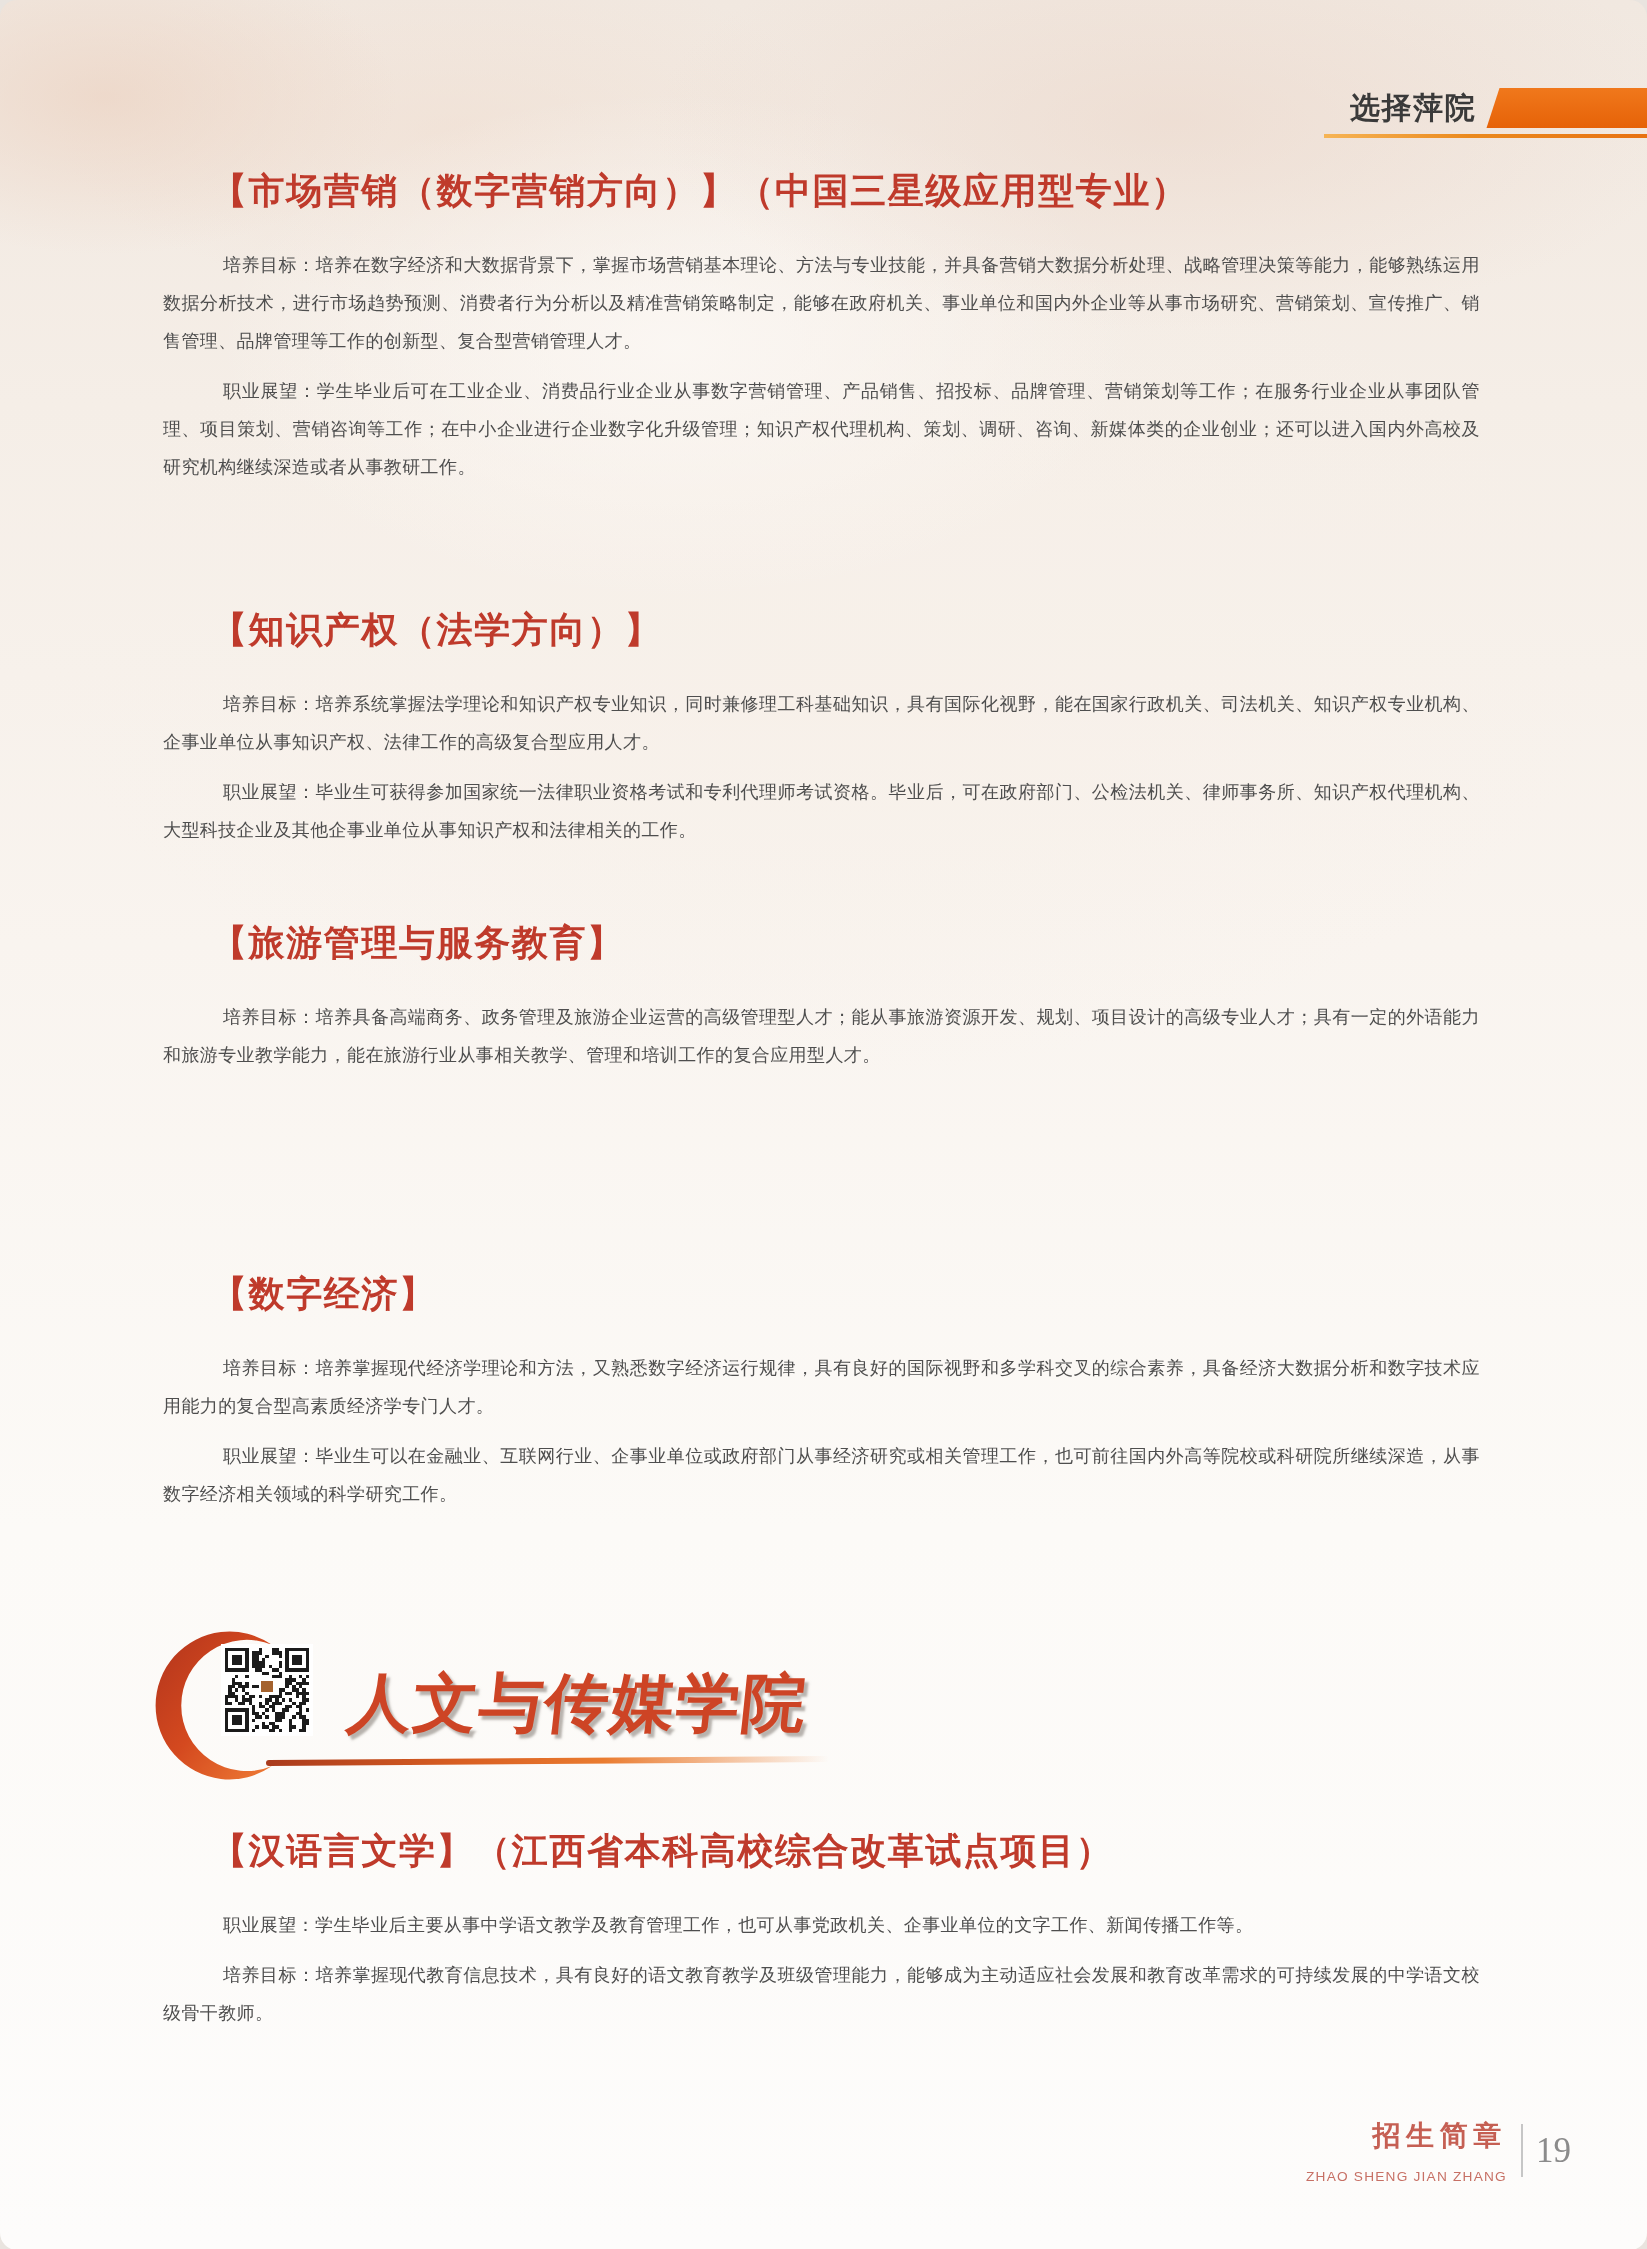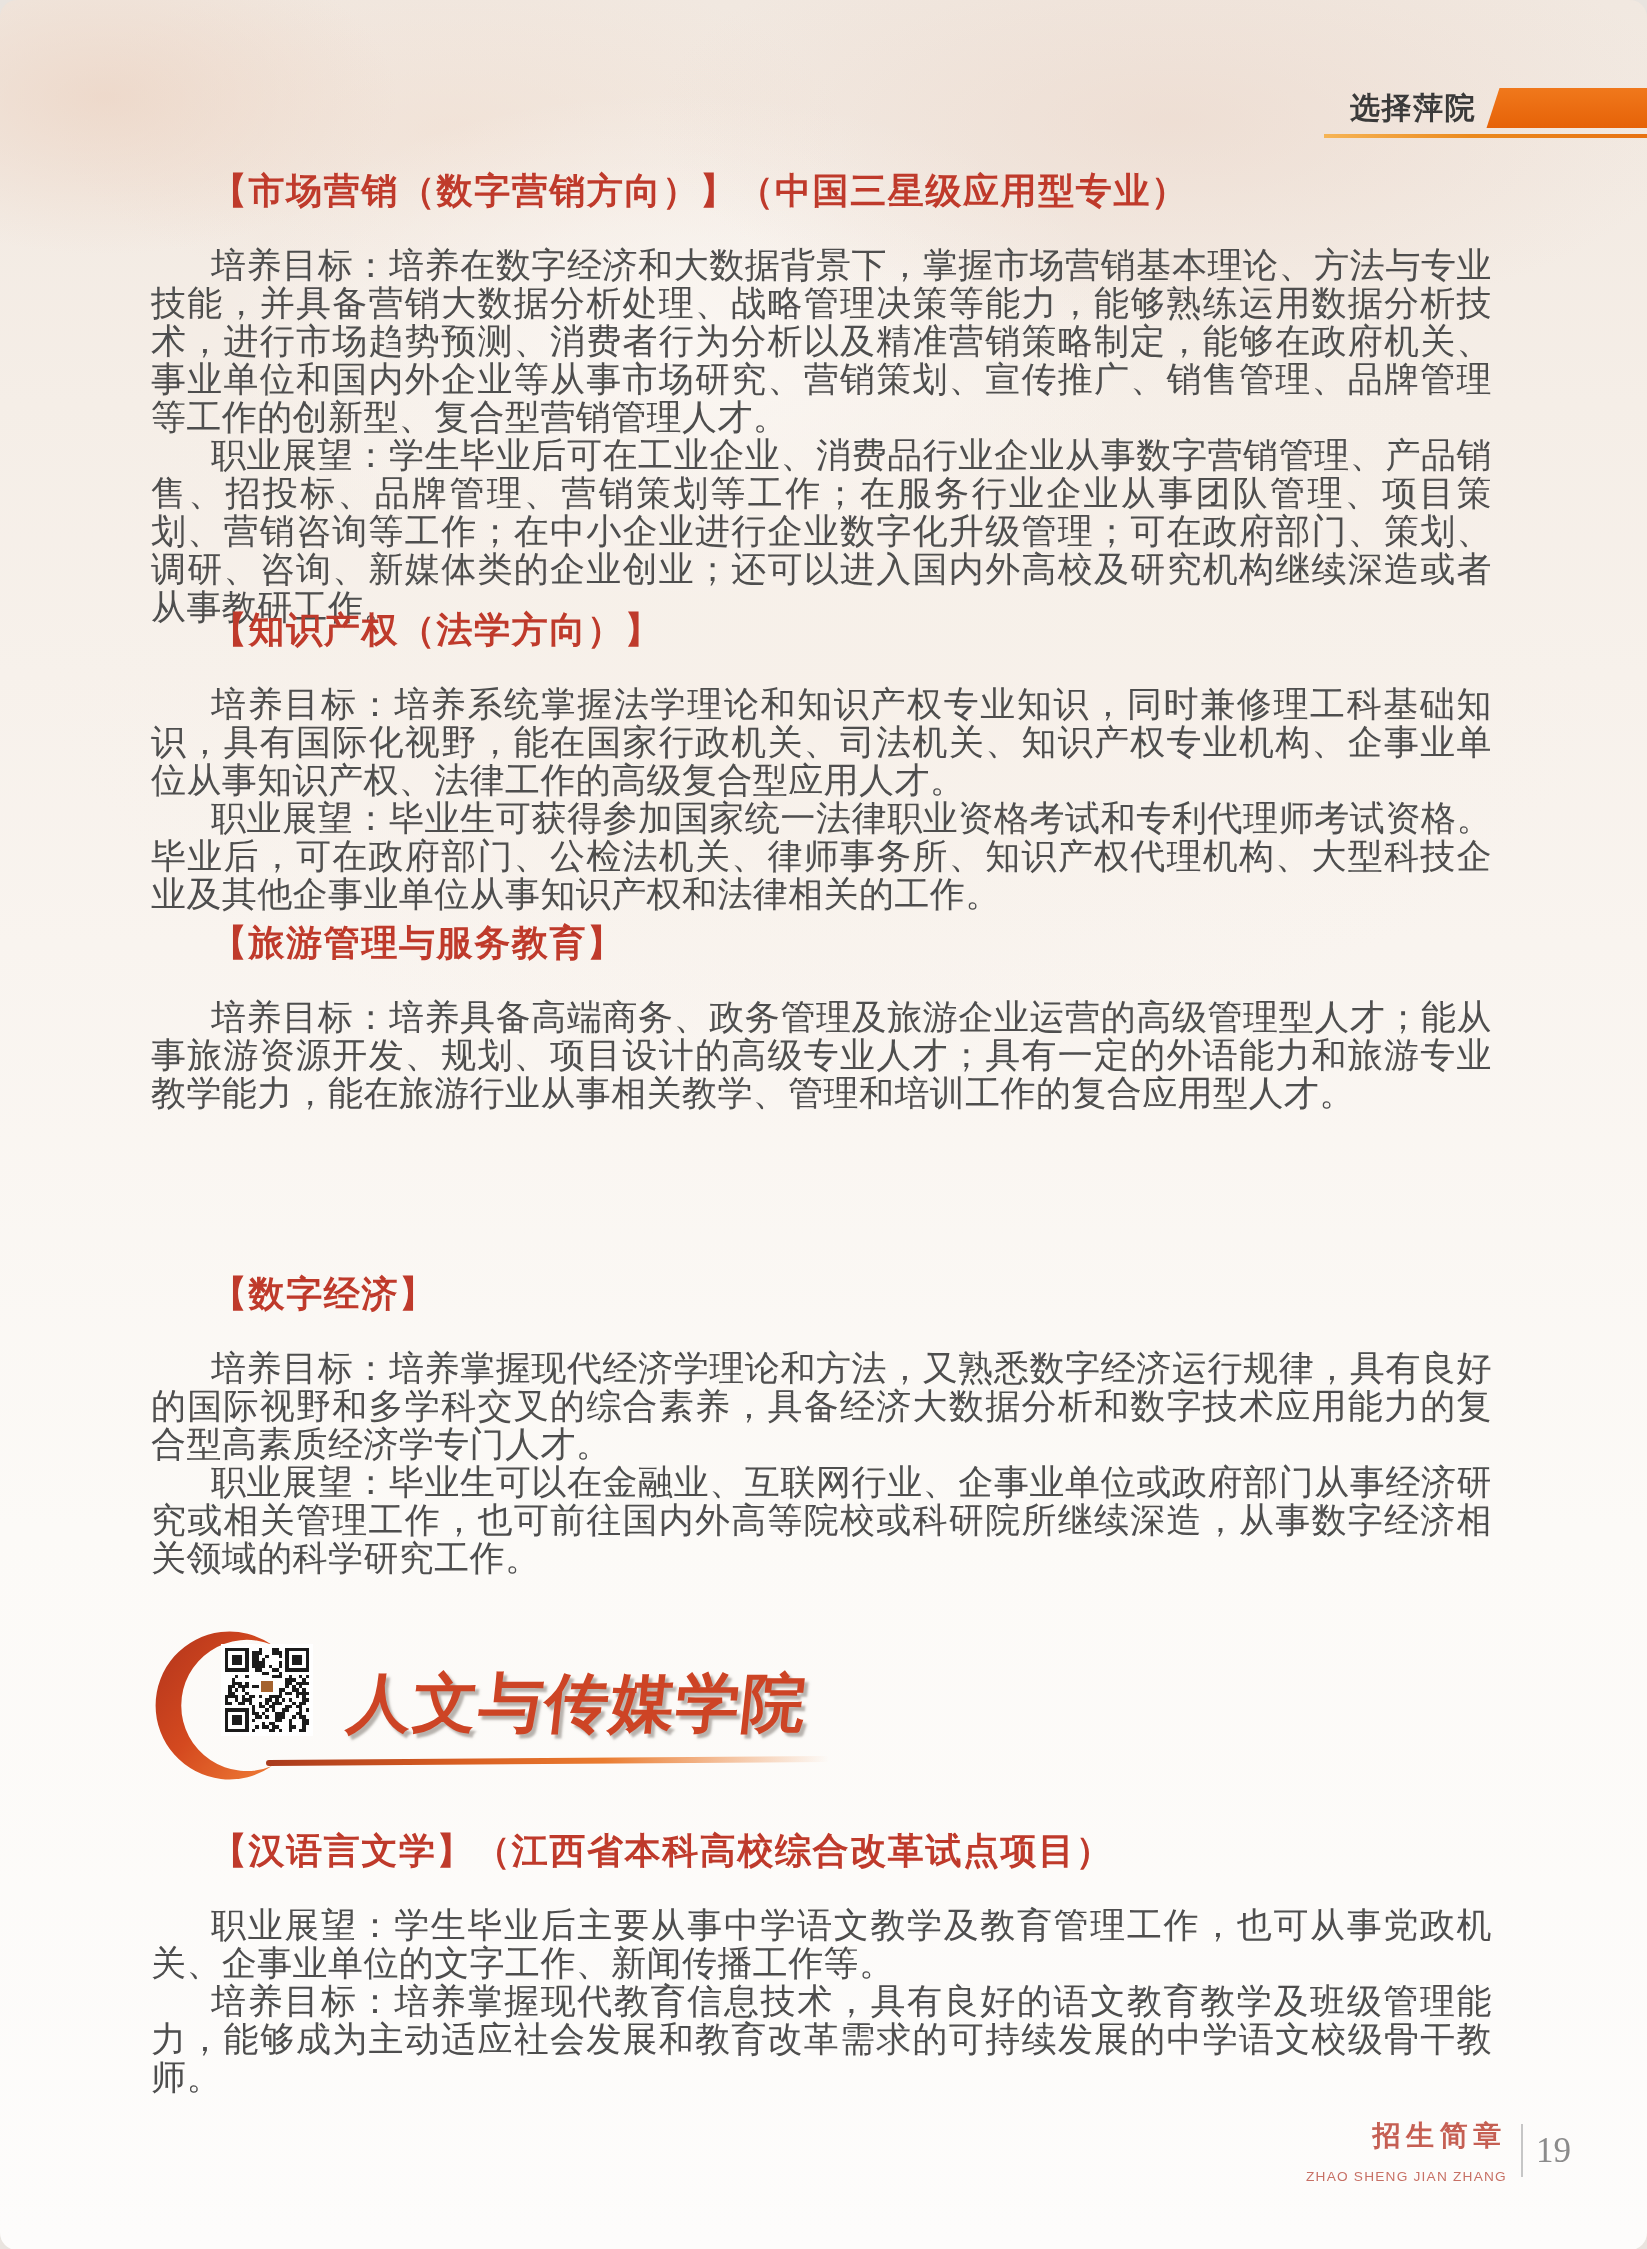--- a/index.html
+++ b/index.html
@@ -32,21 +32,21 @@
     background:linear-gradient(90deg,#f6b455,#eb8a1e 45%,#e87212);
   }
 
   
   .section { position:absolute; left:151px; width:1341px; }
   .sec-title {
     margin:0 0 35px 60px; font-size:36px; line-height:40px; font-weight:bold;
     color:#bf3a2b; letter-spacing:1.6px; white-space:nowrap;
   }
   .body-p {
-    margin:0; font-size:35px; line-height:38px; color:#4e4e4e;
+    margin:12px; font-size:18px; line-height:38px; color:#4e4e4e;
     text-align:justify; text-indent:60px; letter-spacing:0.4px;
   }
 
   
   .banner { position:absolute; left:145px; top:1633px; width:965px; height:201px; }
   .swirl-svg { position:absolute; left:-16px; top:-8px; width:209px; height:177px; }
   .qr {
     position:absolute; left:76px; top:10.5px; width:84px; height:84px;
     background:#ffffff; padding:4px;
   }
@@ -81,21 +81,21 @@
 
 <div class="page">
 
   <span class="header-tab-text">选择萍院</span>
   <div class="header-par"></div>
   <div class="header-underline"></div>
 
   <section class="section" style="top:171px">
     <h2 class="sec-title">【市场营销（数字营销方向）】（中国三星级应用型专业）</h2>
     <p class="body-p">培养目标：培养在数字经济和大数据背景下，掌握市场营销基本理论、方法与专业技能，并具备营销大数据分析处理、战略管理决策等能力，能够熟练运用数据分析技术，进行市场趋势预测、消费者行为分析以及精准营销策略制定，能够在政府机关、事业单位和国内外企业等从事市场研究、营销策划、宣传推广、销售管理、品牌管理等工作的创新型、复合型营销管理人才。</p>
-    <p class="body-p">职业展望：学生毕业后可在工业企业、消费品行业企业从事数字营销管理、产品销售、招投标、品牌管理、营销策划等工作；在服务行业企业从事团队管理、项目策划、营销咨询等工作；在中小企业进行企业数字化升级管理；可在政府部门、策划、调研、咨询、新媒体类的企业创业；还可以进入国内外高校及研究机构继续深造或者从事教研工作。</p>
+    <p class="body-p">职业展望：学生毕业后可在工业企业、消费品行业企业从事数字营销管理、产品销售、招投标、品牌管理、营销策划等工作；在服务行业企业从事团队管理、项目策划、营销咨询等工作；在中小企业进行企业数字化升级管理；知识产权代理机构、策划、调研、咨询、新媒体类的企业创业；还可以进入国内外高校及研究机构继续深造或者从事教研工作。</p>
   </section>
 
   <section class="section" style="top:610px">
     <h2 class="sec-title">【知识产权（法学方向）】</h2>
     <p class="body-p">培养目标：培养系统掌握法学理论和知识产权专业知识，同时兼修理工科基础知识，具有国际化视野，能在国家行政机关、司法机关、知识产权专业机构、企事业单位从事知识产权、法律工作的高级复合型应用人才。</p>
     <p class="body-p">职业展望：毕业生可获得参加国家统一法律职业资格考试和专利代理师考试资格。毕业后，可在政府部门、公检法机关、律师事务所、知识产权代理机构、大型科技企业及其他企事业单位从事知识产权和法律相关的工作。</p>
   </section>
 
   <section class="section" style="top:923px">
     <h2 class="sec-title">【旅游管理与服务教育】</h2>

